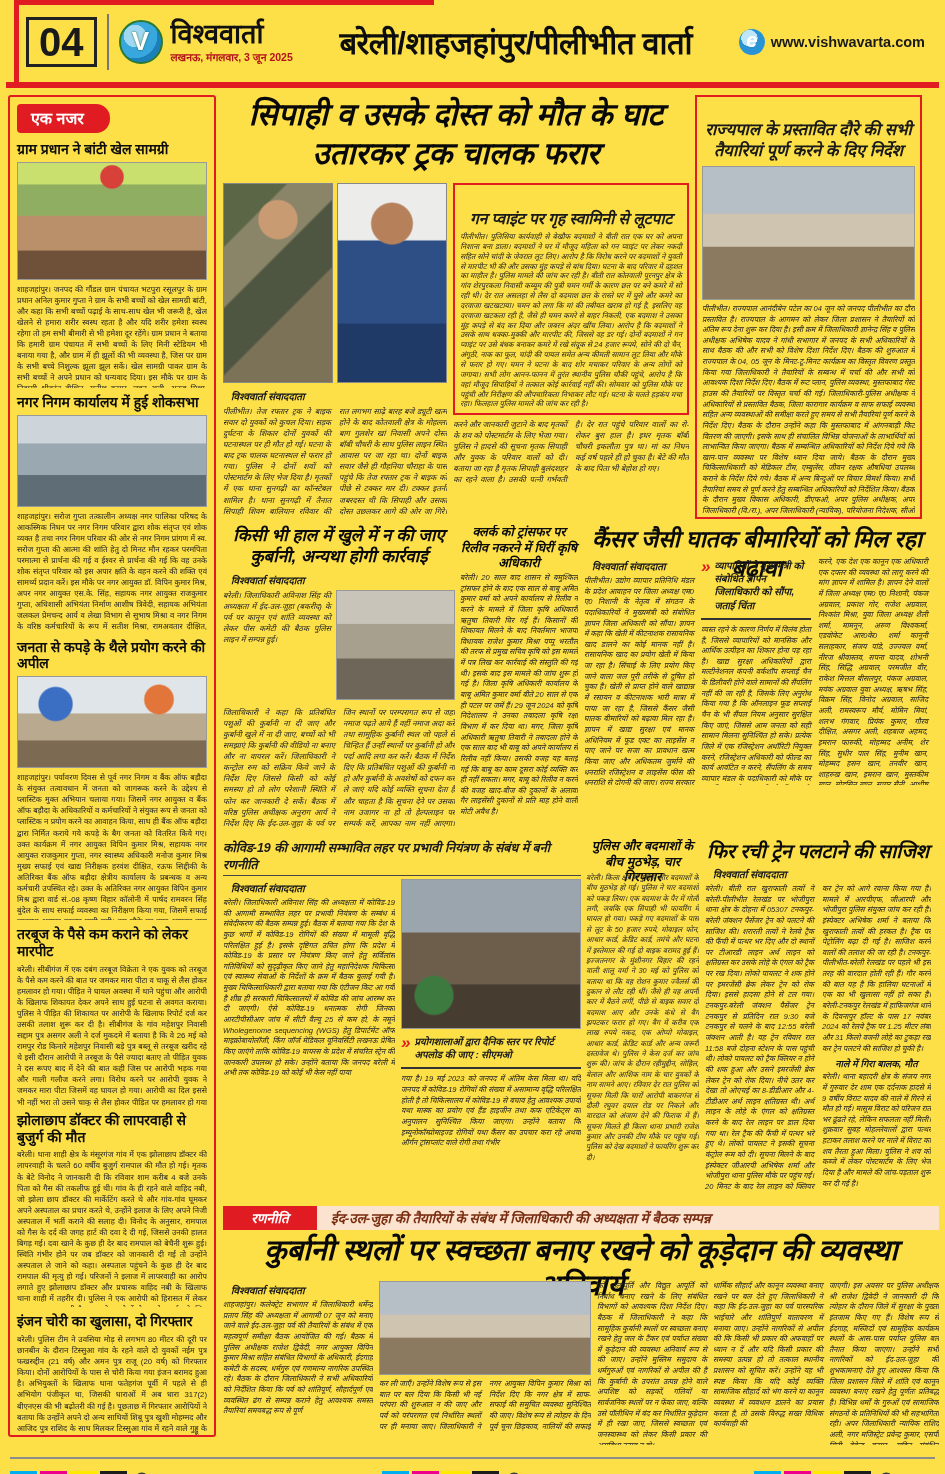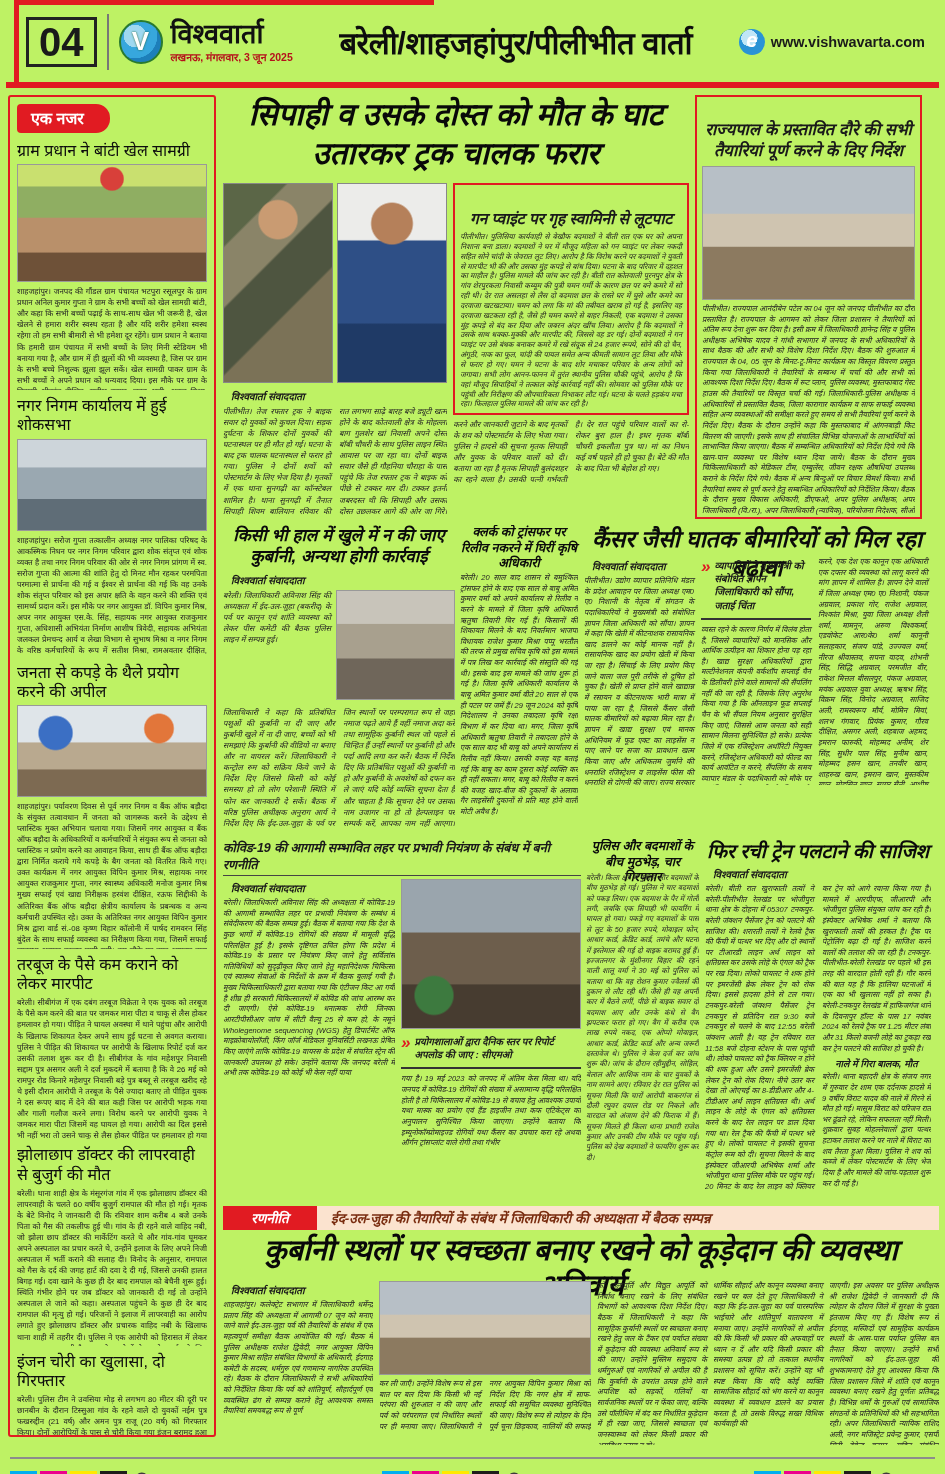--- a/index.html
+++ b/index.html
@@ -1,18 +1,18 @@
 <!DOCTYPE html>
 <html><head>
 <meta charset="utf-8">
 <style>
   * { margin:0; padding:0; box-sizing:border-box; }
   html,body { background:#e9e9e9; }
   .page {
-    position:relative; width:945px; height:1474px; margin:0 auto; background:#bef264;
+    position:relative; width:945px; height:1474px; margin:0 auto; background:#fde047;
     font-family:"Liberation Sans", sans-serif; color:#1a1a1a; overflow:hidden;
   }
   
   .masthead { position:relative; height:88px; margin:0 6px; border-bottom:6px solid #e11b22; }
   .masthead:before { content:""; position:absolute; left:8px; top:0; width:420px; height:5px; background:#e11b22; }
   .masthead:after { content:""; position:absolute; left:8px; top:0; width:5px; height:82px; background:#e11b22; }
   .mh-inner { display:flex; align-items:center; height:100%; padding:6px 10px 4px 20px; }
   .pageno { font-size:40px; font-weight:bold; border:3px solid #222; padding:0 10px; line-height:1.1; }
   .mh-div { width:2px; height:56px; background:#777; margin:0 10px; }
   .logo-wrap { display:flex; align-items:center; gap:8px; }
@@ -29,21 +29,21 @@
     background: radial-gradient(circle at 40% 35%, #bfe6f7 0 35%, #2a93d5 36%); }
   .ie-icon span { position:absolute; left:50%; top:50%; transform:translate(-50%,-55%);
     font-size:20px; font-weight:bold; font-style:italic; color:#fff; }
   .site b { font-size:14.5px; }
   
   .content { display:flex; padding:7px 6px 0 8px; }
   .sidebar { width:214px; border:2px solid #e11b22; border-radius:3px; padding:7px 7px 4px 7px; height:1342px; overflow:hidden; }
   .pill { display:inline-block; background:#e11b22; color:#fff; font-weight:bold; font-size:16px;
     padding:3px 26px 4px 14px; border-radius:4px 14px 14px 4px; margin-bottom:5px; }
   .sb-art { margin-bottom:6px; }
-  .sb-hl { font-size:16px; font-weight:normal; line-height:1.2; margin:3px 0 4px; color:#0d0d0d; }
+  .sb-hl { font-size:14px; font-weight:bold; line-height:1.2; margin:3px 0 4px; color:#0d0d0d; }
   .photo { width:100%; border:1px solid #999; margin-bottom:4px; }
   .bd { font-size:7.8px; line-height:1.42; text-align:justify; color:#222; }
   .col2 { column-count:2; column-gap:8px; }
   .by { font-size:10px; font-weight:bold; margin:2px 8px 3px; }
   
   .p-green { height:118px; background:
     radial-gradient(circle at 50% 12%, #d8403a 0 8%, transparent 9%),
     linear-gradient(180deg,#c9e06f 0 18%, #8fae62 19% 45%, #b9906a 46% 75%, #6e5138 76%); }
   .p-indoor { height:92px; background:linear-gradient(180deg,#cdd5da 0 30%, #9aa8b1 31% 65%, #5f6d77 66%); }
   .p-street { height:92px; background:

